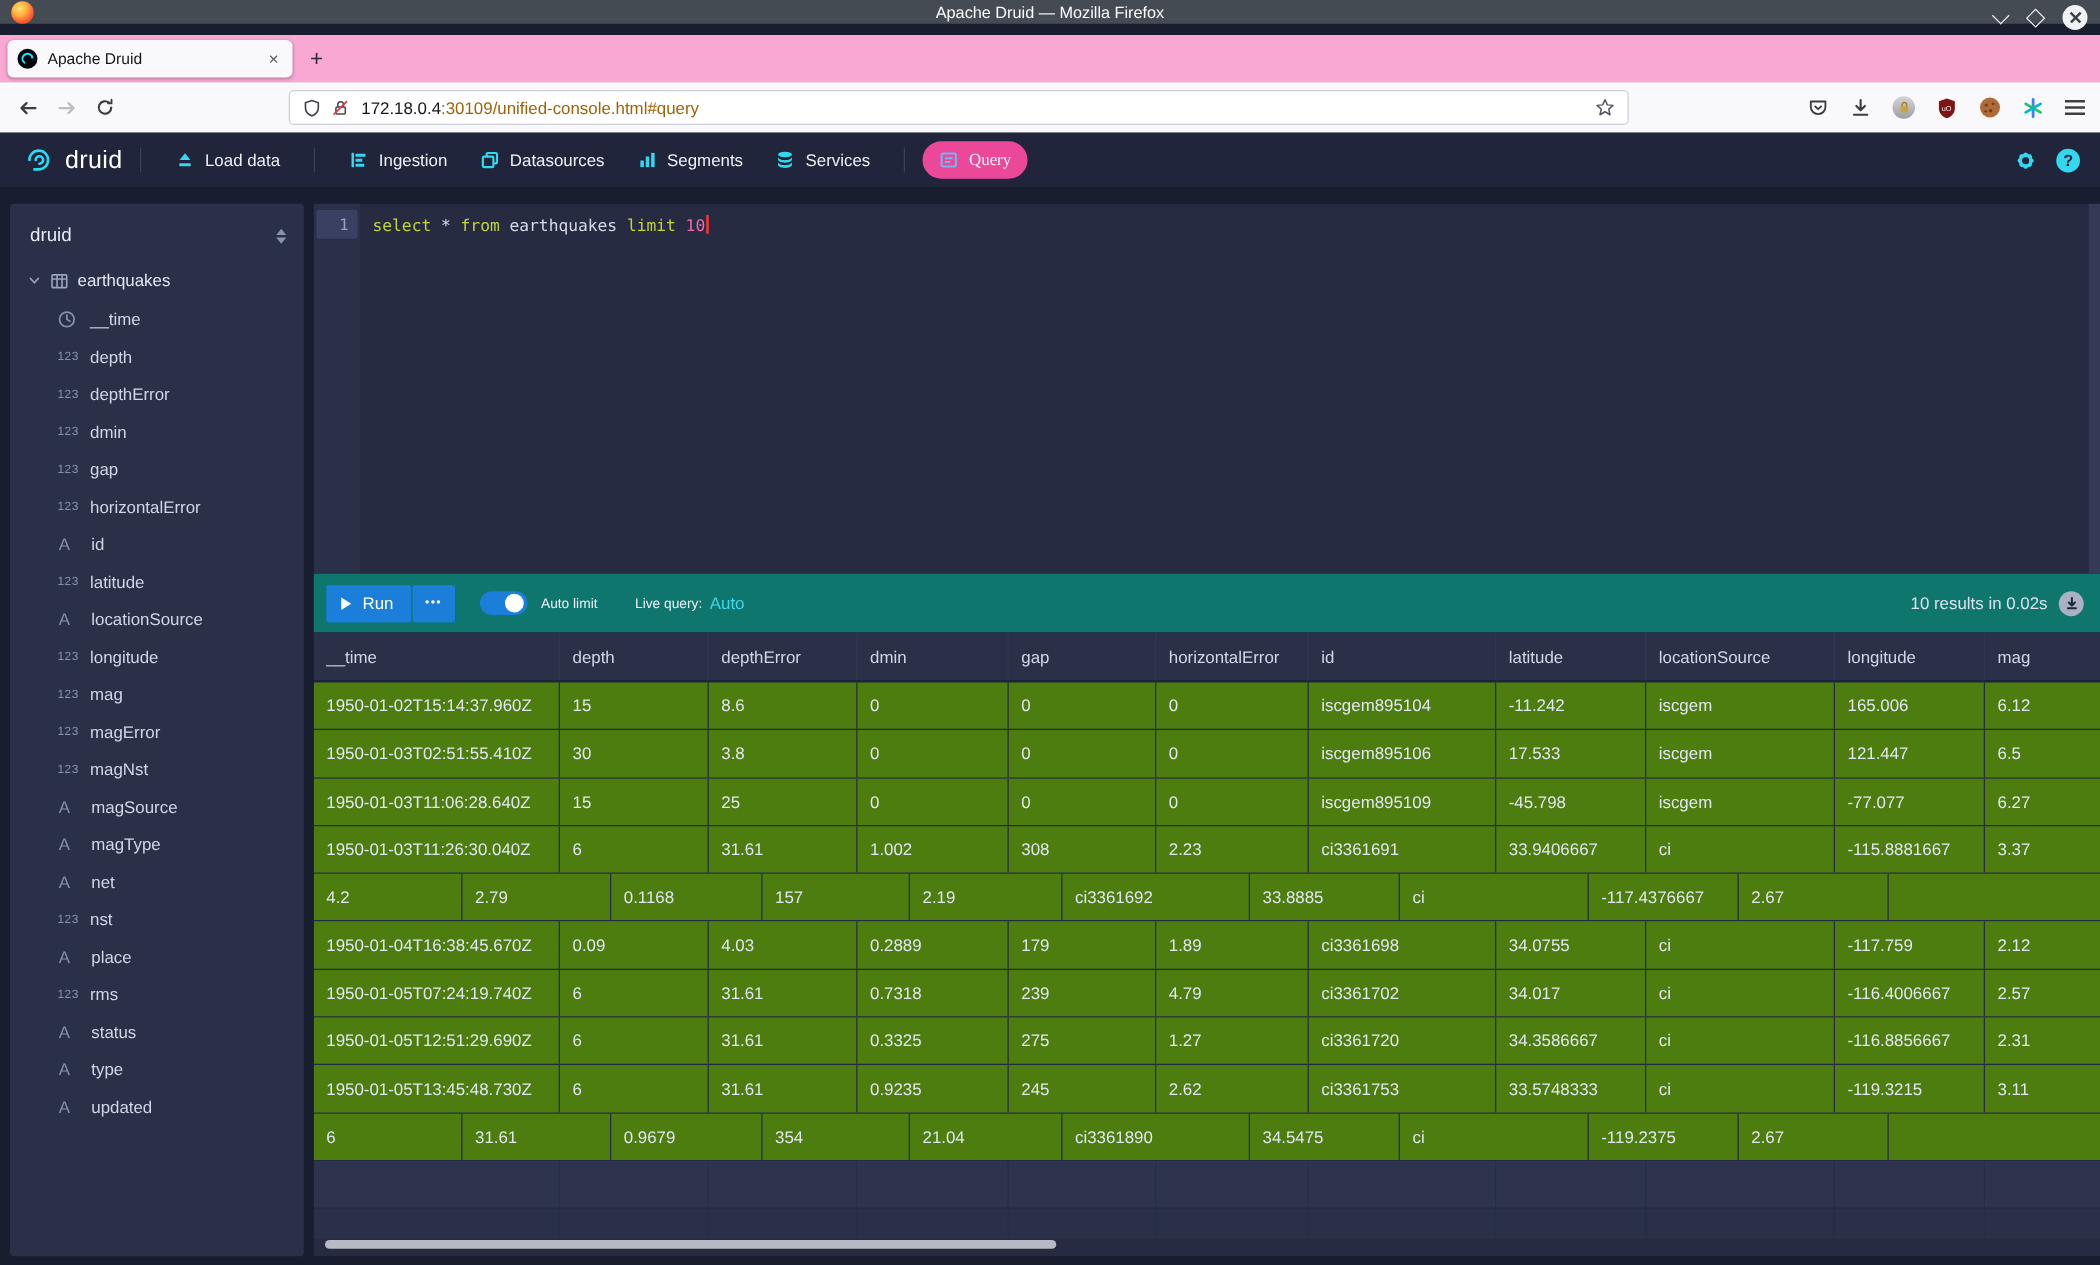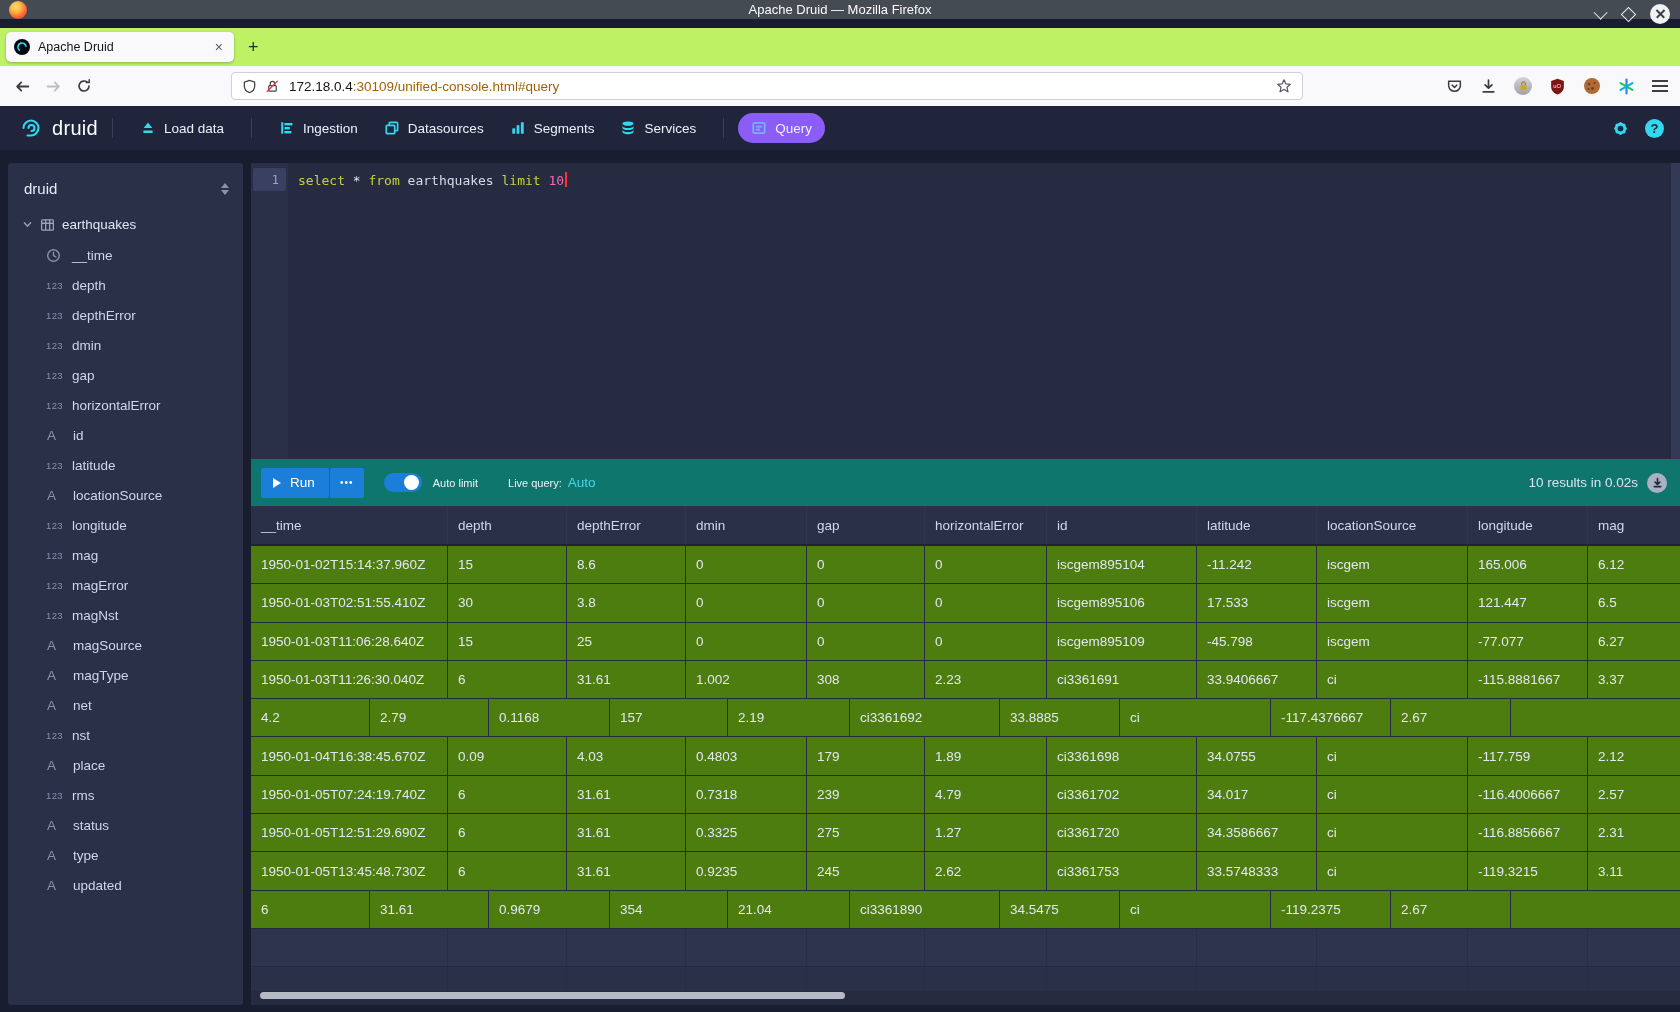--- a/index.html
+++ b/index.html
@@ -16,21 +16,21 @@
   .win-title{position:absolute;left:0;right:0;text-align:center;color:#fbfbfe;font-size:13px;}
   .win-controls{position:absolute;right:10px;top:0;height:28px;display:flex;align-items:center;gap:16px;}
   .wc-min{width:9px;height:9px;border-left:1.6px solid #e9ebee;border-bottom:1.6px solid #e9ebee;
           transform:rotate(-45deg) translateY(-2px);}
   .wc-max{width:9px;height:9px;border:1.6px solid #e9ebee;transform:rotate(45deg);}
   .wc-close{width:20px;height:20px;border-radius:50%;background:#f1f2f4;position:relative;}
   .wc-close::before,.wc-close::after{content:"";position:absolute;left:4.5px;top:9.2px;width:11px;height:1.6px;
           background:#3a4047;}
   .wc-close::before{transform:rotate(45deg);} .wc-close::after{transform:rotate(-45deg);}
 
-  .tabbar{position:absolute;top:28px;left:0;right:0;height:38px;background:#bef264;
+  .tabbar{position:absolute;top:28px;left:0;right:0;height:38px;background:#f9a8d4;
           border-bottom:1px solid #cacace;display:flex;align-items:center;}
   .tab{margin-left:6px;width:212px;height:30px;background:#f9f9fb;border-radius:5px;
        box-shadow:0 1px 3px rgba(0,0,0,.28);display:flex;align-items:center;padding:0 8px;}
   .favicon{width:16px;height:16px;border-radius:50%;background:#05070f;display:flex;
            align-items:center;justify-content:center;flex:none;}
   .tab-label{flex:1;margin-left:8px;font-size:12.5px;color:#15141a;white-space:nowrap;overflow:hidden;}
   .tab-close{color:#5b5b66;font-size:14px;line-height:1;padding:2px 3px;}
   .newtab{margin-left:14px;font-size:18px;color:#2b2b33;}
 
   .toolbar{position:absolute;top:66px;left:0;right:0;height:40px;background:#f9f9fb;
@@ -50,21 +50,21 @@
 
   
   .app-nav{position:absolute;top:106px;left:0;right:0;height:44px;background:#20253b;
            display:flex;align-items:center;color:#eef1f7;}
   .brand{display:flex;align-items:center;margin-left:18px;}
   .brand-word{font-size:20px;color:#fff;margin-left:8px;letter-spacing:.3px;}
   .nav-sep{width:1px;height:20px;background:#3a405b;margin:0 14px;}
   .nav-item{display:flex;align-items:center;gap:8px;font-size:13.5px;padding:0 13px;height:30px;
             border-radius:15px;color:#eef1f7;cursor:default;}
   .nav-item .nico{color:#34d8ee;}
-  .nav-item.active{background:#8b5cf6;}
+  .nav-item.active{background:#ec4899;font-family:Liberation Serif, serif;}
   .nav-item.active .nico{color:#79b2f2;}
   .nav-right{position:absolute;right:16px;display:flex;align-items:center;gap:15px;}
   .help-circle{width:19px;height:19px;border-radius:50%;background:#34d8ee;color:#20253b;
                font-weight:bold;font-size:13px;display:flex;align-items:center;justify-content:center;}
 
   
   .workspace{position:absolute;top:150px;left:0;right:0;bottom:0;background:#191d30;}
   .sidebar{position:absolute;left:8px;top:13px;width:235px;height:842px;background:#2a3048;
            border-radius:3px;overflow:hidden;}
   .sb-head{display:flex;align-items:center;justify-content:space-between;padding:17px 14px 12px 16px;}
@@ -549,21 +549,21 @@
             <div class="td" style="width: 150px;">ci3361692</div>
             <div class="td" style="width: 120px;">33.8885</div>
             <div class="td" style="width: 151px;">ci</div>
             <div class="td" style="width: 120px;">-117.4376667</div>
             <div class="td" style="width: 120px;">2.67</div>
           </div>
           <div class="trow">
             <div class="td" style="width: 197px;">1950-01-04T16:38:45.670Z</div>
             <div class="td" style="width: 119px;">0.09</div>
             <div class="td" style="width: 119px;">4.03</div>
-            <div class="td" style="width: 121px;">0.4803</div>
+            <div class="td" style="width: 121px;">0.2889</div>
             <div class="td" style="width: 118px;">179</div>
             <div class="td" style="width: 122px;">1.89</div>
             <div class="td" style="width: 150px;">ci3361698</div>
             <div class="td" style="width: 120px;">34.0755</div>
             <div class="td" style="width: 151px;">ci</div>
             <div class="td" style="width: 120px;">-117.759</div>
             <div class="td" style="width: 120px;">2.12</div>
           </div>
           <div class="trow">
             <div class="td" style="width: 197px;">1950-01-05T07:24:19.740Z</div>

